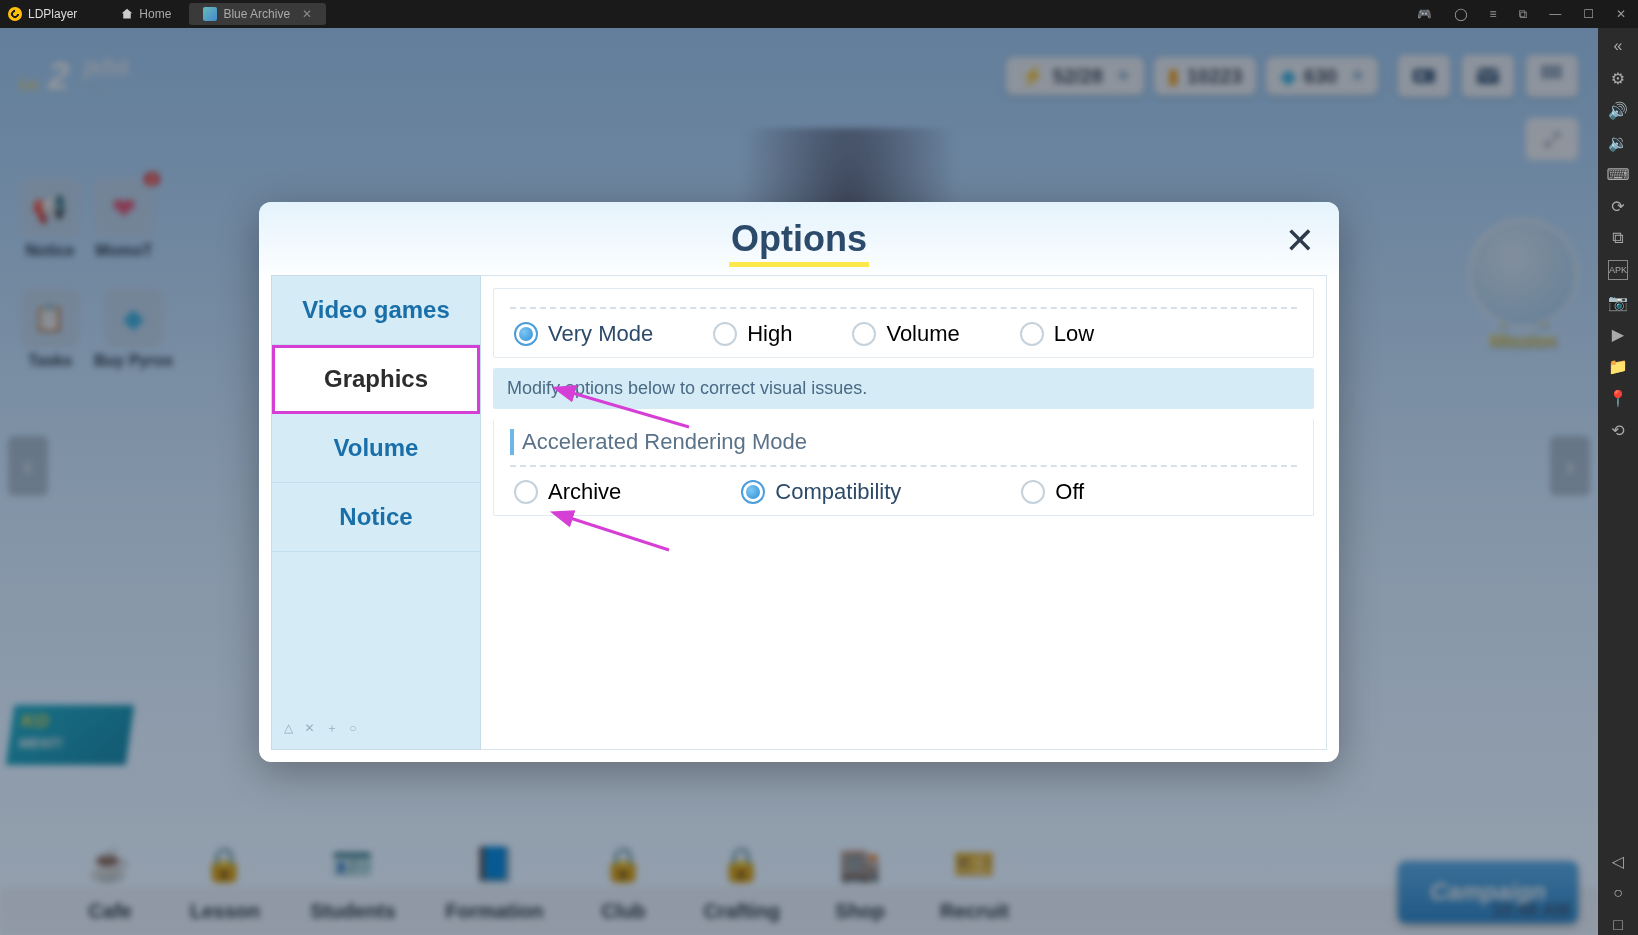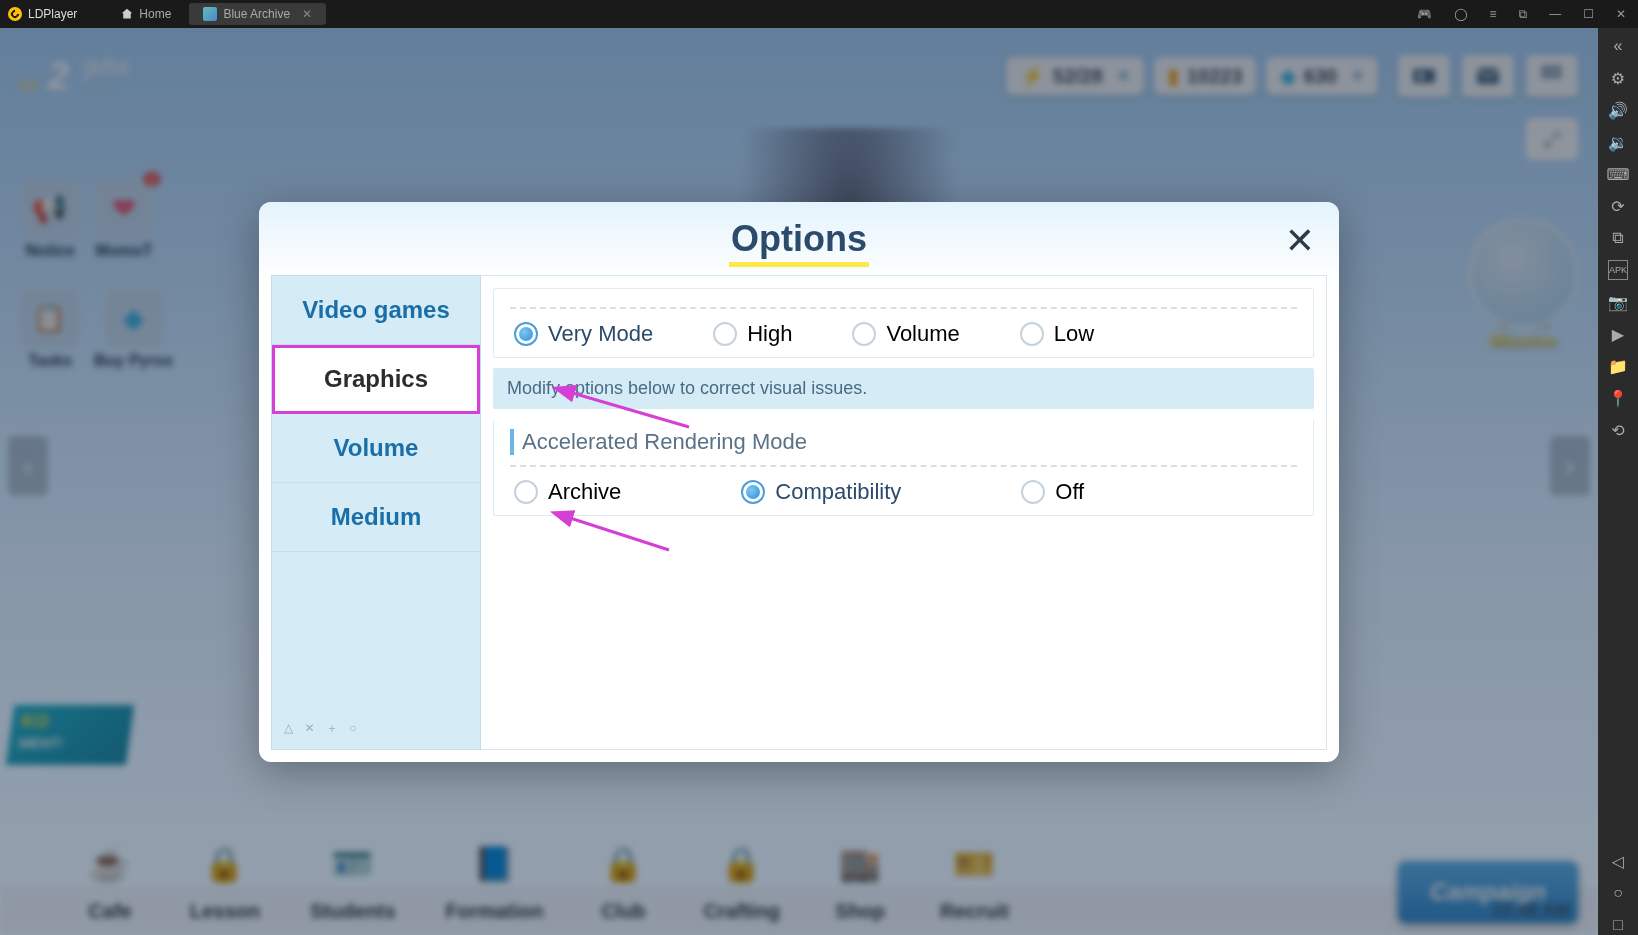--- a/index.html
+++ b/index.html
@@ -297,21 +297,21 @@
       <div class="dialog-title">
         <span>Options</span>
         <div class="underline"></div>
       </div>
       <div class="dialog-close"><span>✕</span></div>
       <div class="dialog-body">
         <div class="dialog-sidebar">
           <div class="item">Video games</div>
           <div class="item active">Graphics</div>
           <div class="item">Volume</div>
-          <div class="item">Medium</div>
+          <div class="item">Notice</div>
           <div class="shapes">△ ✕ ＋ ○</div>
         </div>
         <div class="dialog-content">
 
           <div class="option-section">
             <div class="section-divider"></div>
             <div class="radio-row">
               <div class="radio-opt selected">
                   <span class="radio-circle"></span>
                   <span>Very Mode</span>

